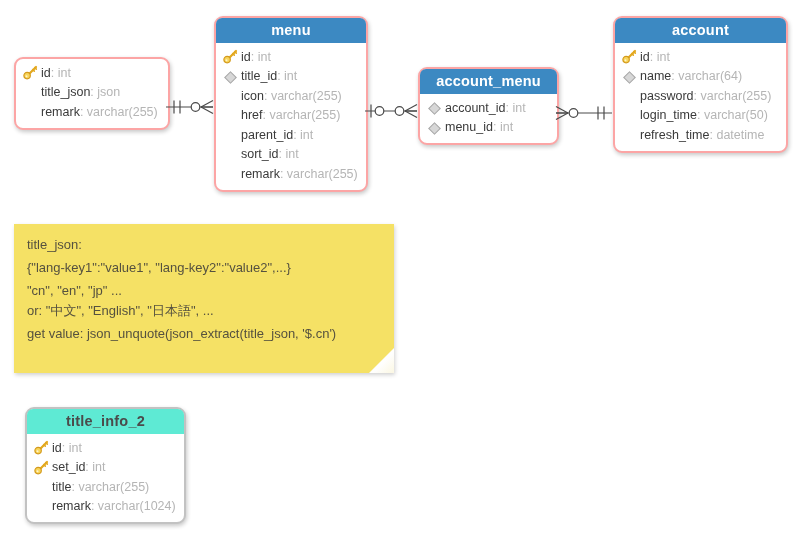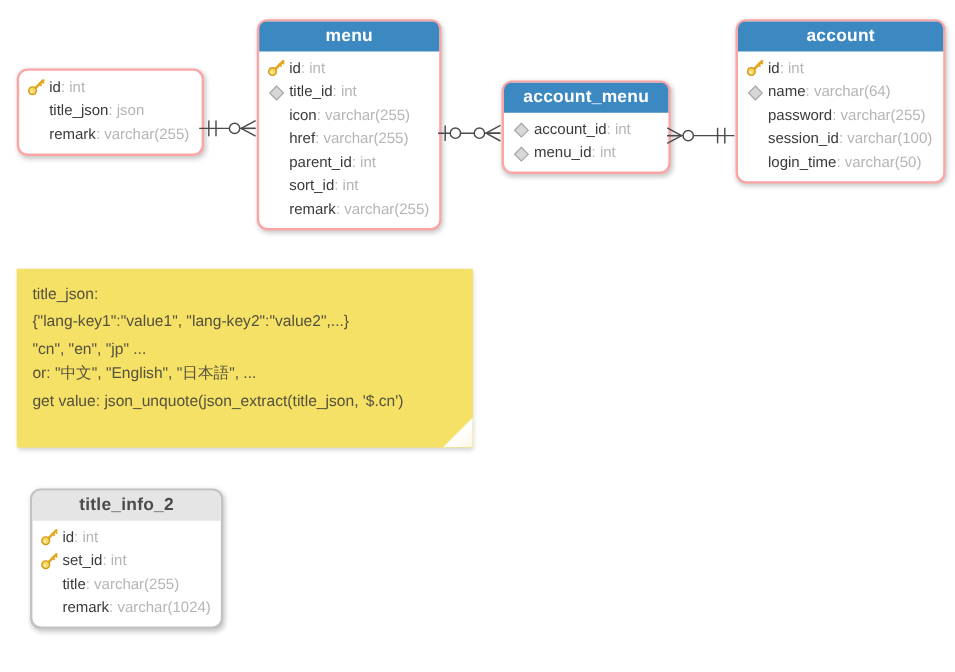--- a/index.html
+++ b/index.html
@@ -31,21 +31,21 @@
   .row .ic svg{position:absolute;left:0;top:0;}
   .diamond{
     position:absolute;left:3px;top:4px;width:7px;height:7px;
     background:#d7d7d7;border:1px solid #a9a9a9;transform:rotate(45deg);
   }
   .nm{color:#3a3a3a;}
   .tp{color:#b5b5b5;}
   .tp::before{content:": ";}
 
   .tbl.gray{border-color:#c2c2c2;}
-  .tbl.gray .hdr{background:#e5e5e5;color:#4b4b4b;}
+  .tbl.gray .hdr{background:#5eead4;color:#4b4b4b;}
 
   
   .note{
     position:absolute;left:14px;top:203px;width:380px;height:149px;
     background:#f5e165;box-shadow:1px 2px 4px rgba(0,0,0,.18);
     color:#55513f;font-size:13px;box-sizing:border-box;
     padding:11px 8px 0 13px;
     margin-top:21px;
   }
   .note-line{line-height:19px;margin-bottom:4px;white-space:nowrap;}
@@ -182,27 +182,27 @@
             <span class="nm">name</span>
             <span class="tp">varchar(64)</span>
           </div>
           <div class="row">
             <span class="ic"></span>
             <span class="nm">password</span>
             <span class="tp">varchar(255)</span>
           </div>
           <div class="row">
             <span class="ic"></span>
-            <span class="nm">session_id</span>
-            <span class="tp">varchar(100)</span>
-          </div>
-          <div class="row">
-            <span class="ic"></span>
             <span class="nm">login_time</span>
             <span class="tp">varchar(50)</span>
+          </div>
+          <div class="row">
+            <span class="ic"></span>
+            <span class="nm">refresh_time</span>
+            <span class="tp">datetime</span>
           </div>
         </div>
       </div>
       <div class="tbl gray" style="left: 25px; top: 407px; width: 157px;">
         <div class="hdr">title_info_2</div>
         <div class="tbody">
           <div class="row">
             <span class="ic">
               <svg width="15" height="15" viewBox="0 0 15 15">
                 <path d="M6.3 8.7 L13 2" stroke="#e3a81f" stroke-width="2.2" stroke-linecap="round" fill="none"></path>

